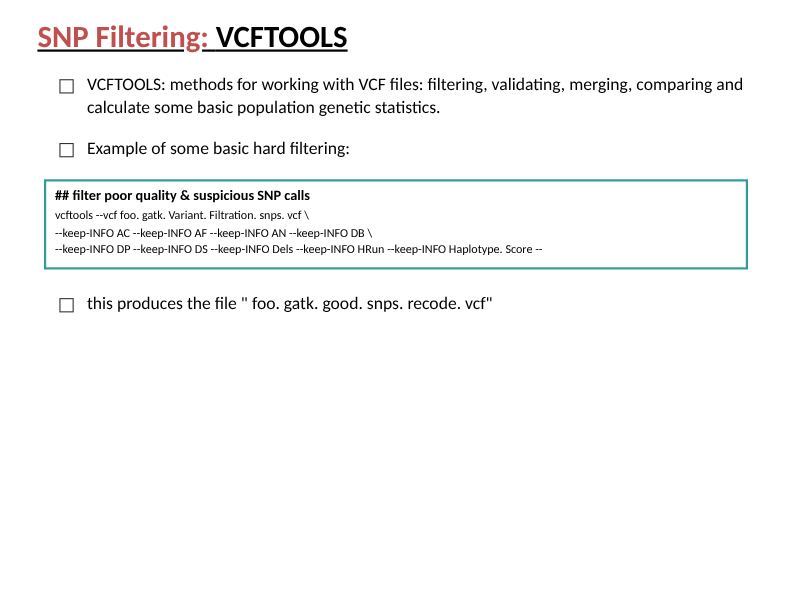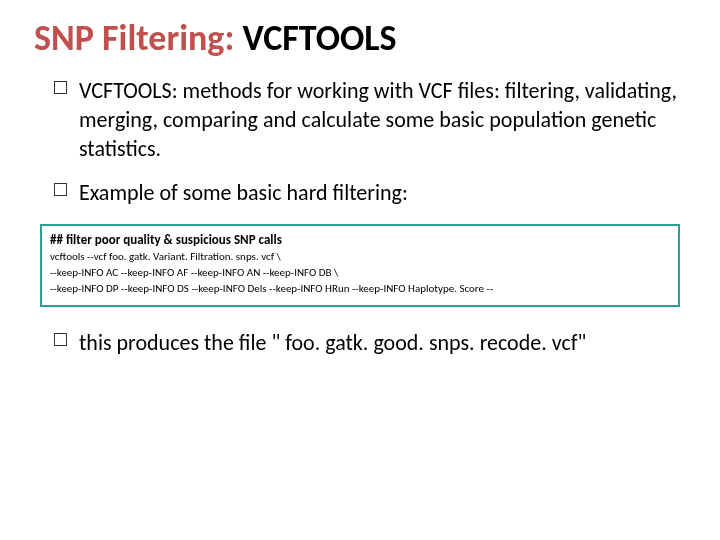--- a/index.html
+++ b/index.html
@@ -1,20 +1,20 @@
 <!DOCTYPE html>
 <html><head>
 <meta charset="utf-8">
 <style>
   * { box-sizing: border-box; margin: 0; padding: 0; }
   html, body { width: 720px; height: 540px; background: #fff; font-family: Calibri, Arial, sans-serif; color: #000; }
   .slide { width: 720px; height: 540px; padding: 18px 34px 12px 34px; position: relative; }
-  .title { font-weight: 700; font-size: 36px; line-height: 1.15; margin-bottom: 18px; }
+  .title { font-weight: 700; font-size: 28px; line-height: 1.15; margin-bottom: 18px; text-decoration: underline; }
   .title .accent { color: #c0504d; }
-  .bullet { display: flex; margin: 0 0 16px 20px; font-size: 22px; line-height: 1.3; }
+  .bullet { display: flex; margin: 0 0 16px 20px; font-size: 16px; line-height: 1.3; }
   .bullet .box { flex: 0 0 13px; height: 13px; border: 1px solid #333; margin-top: 4px; margin-right: 12px; }
   .bullet .body { flex: 1 1 auto; }
   .codebox {
     border: 2px solid #2f9e99;
     margin: 4px 6px 22px 6px;
     padding: 6px 8px 8px 8px;
   }
   .code-header { font-weight: 700; font-size: 13px; margin-bottom: 2px; }
   .code-line { font-size: 11px; line-height: 1.45; }
   .code-indent { padding-left: 28px; }

